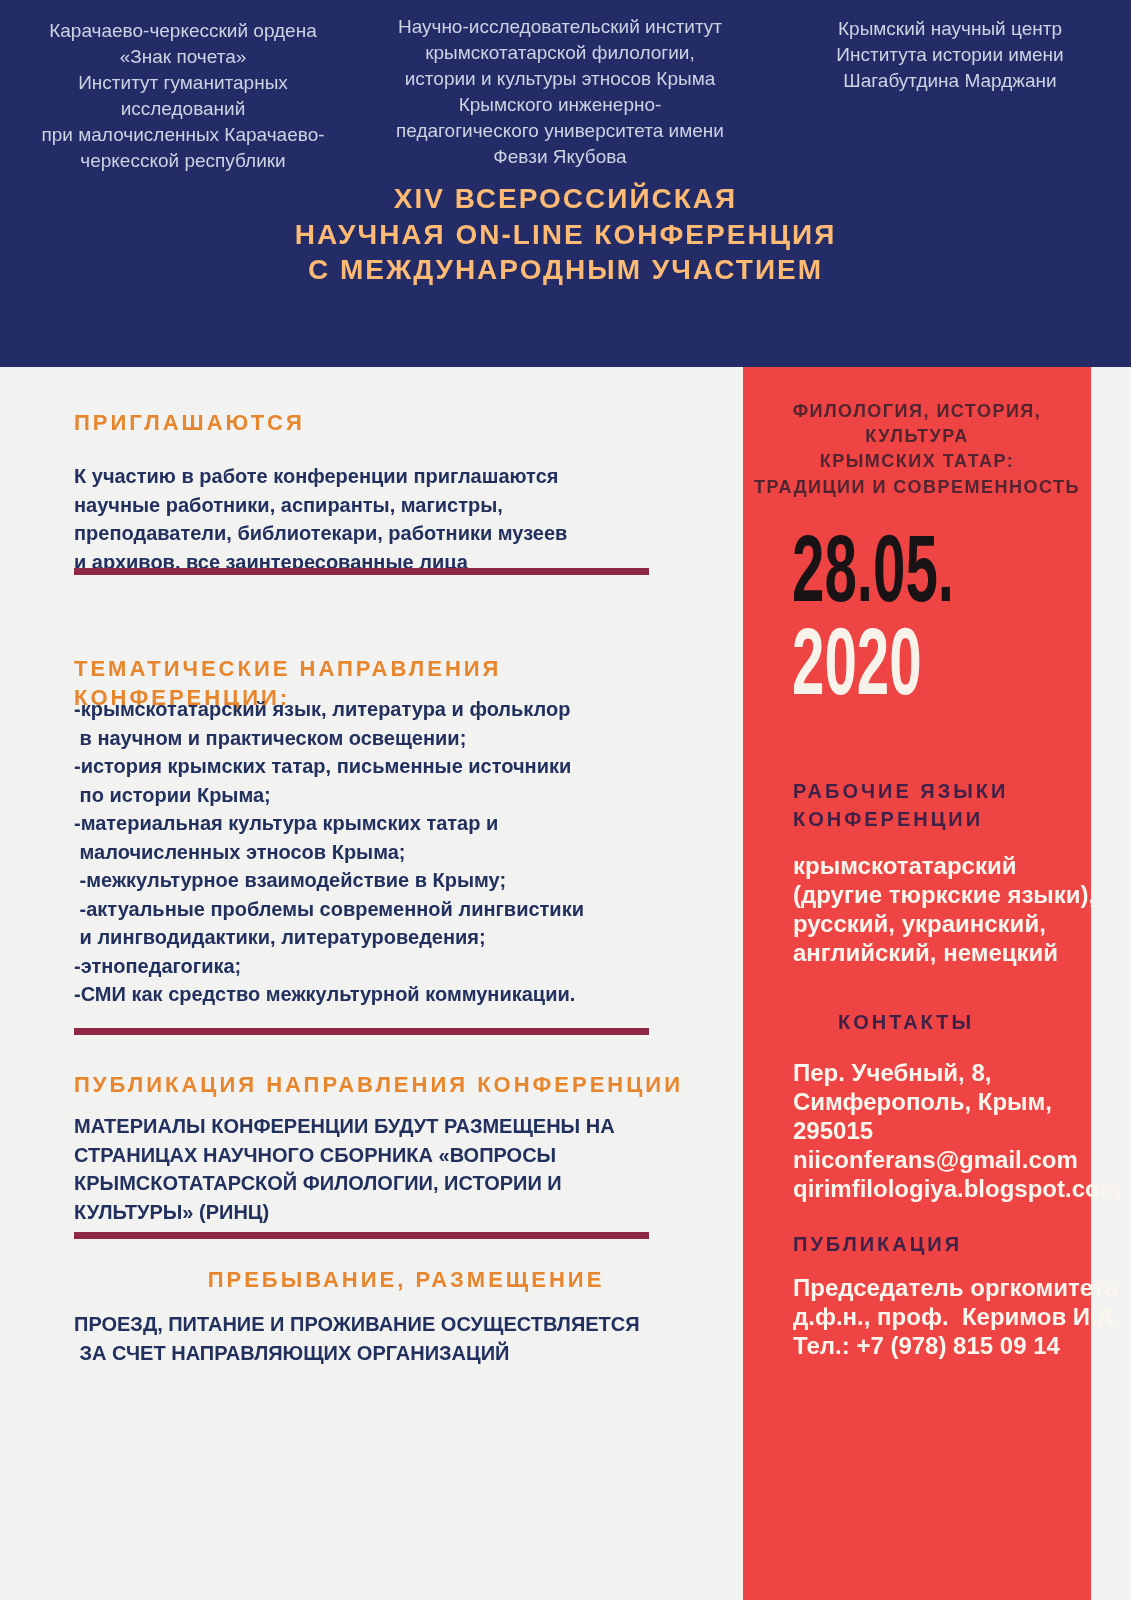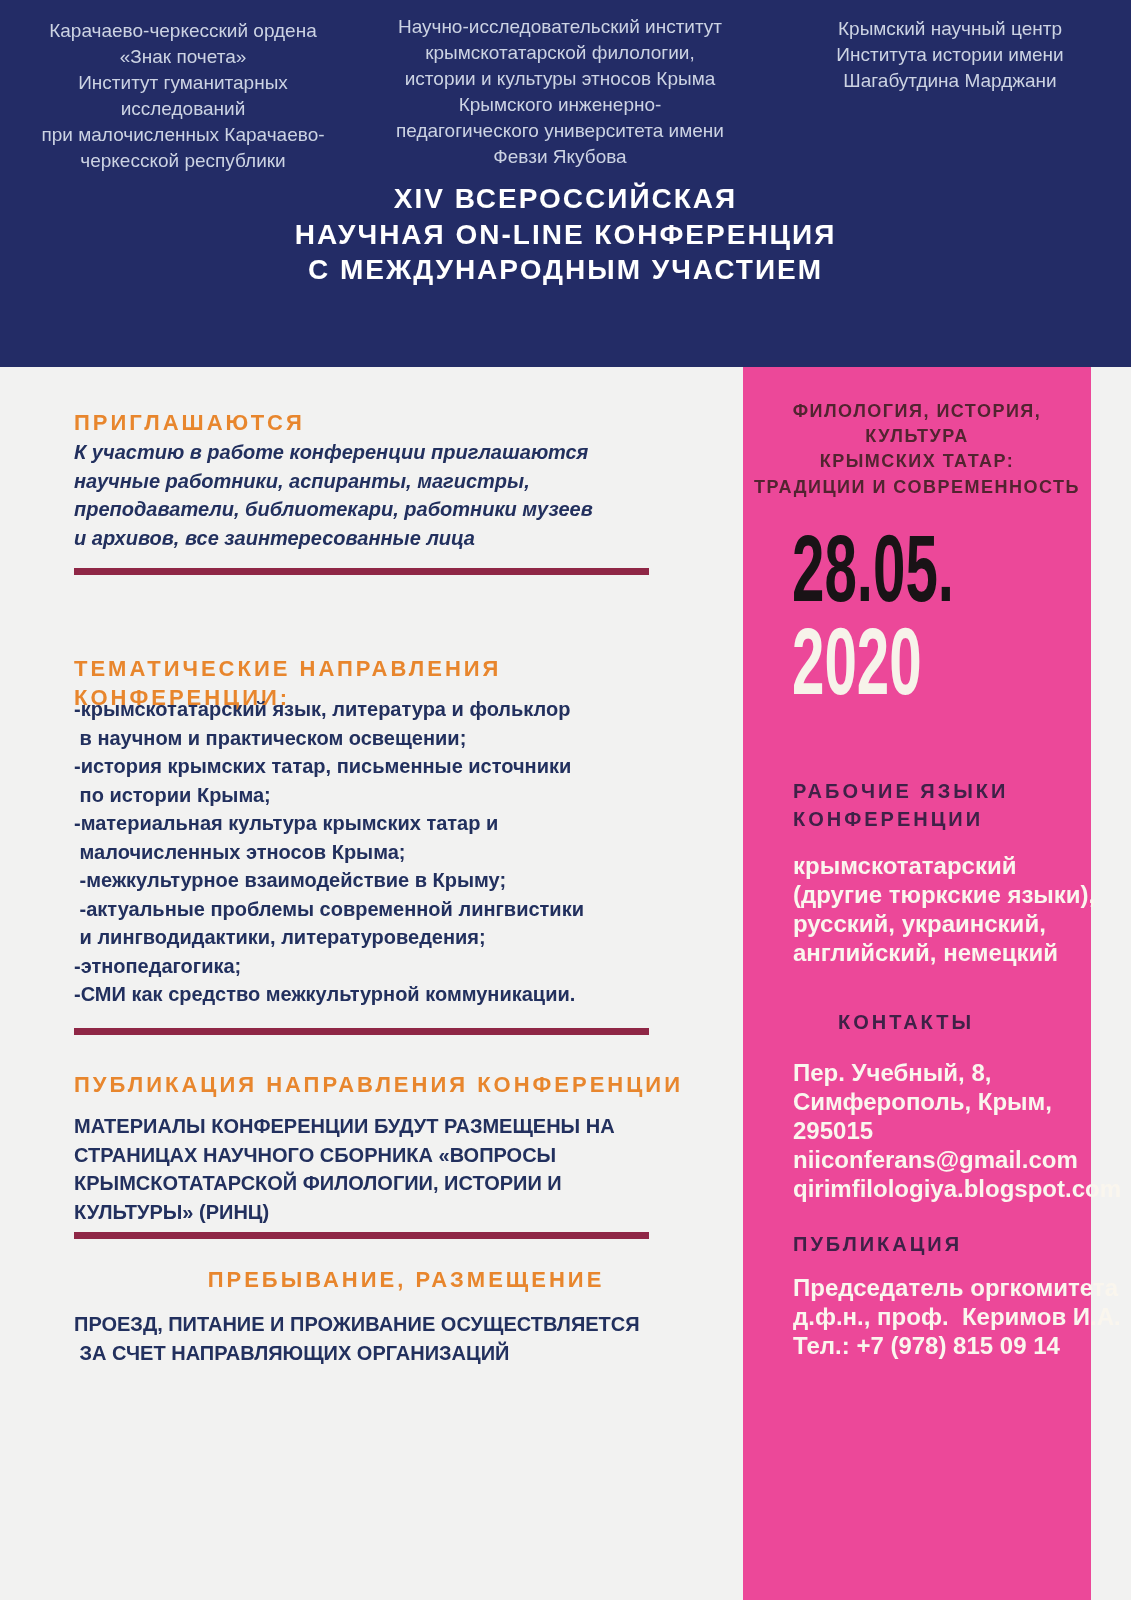--- a/index.html
+++ b/index.html
@@ -14,51 +14,51 @@
   .hdr { position:absolute; left:0; top:0; width:1131px; height:367px; background:#232c66; }
   .inst {
     position:absolute; text-align:center; color:#ccd3e3;
     font-size:19px; line-height:1.37; white-space:pre-line; font-weight:400;
   }
   .inst1 { left:18px;  top:18px; width:330px; }
   .inst2 { left:358px; top:14px; width:404px; }
   .inst3 { left:782px; top:16px; width:336px; }
   .title {
     position:absolute; top:181px; left:0; width:100%;
-    text-align:center; color:#ffffff; font-size:28px; font-weight:700;
+    text-align:center; color:#fdba74; font-size:28px; font-weight:700;
     letter-spacing:2px; line-height:1.27; white-space:pre-line;
   }
 
   
   .sec-h {
     position:absolute; left:74px; width:664px;
     color:#e8862d; font-size:22px; font-weight:700;
     letter-spacing:3px; line-height:1.32; white-space:pre-line;
   }
   .sec-b {
     position:absolute; left:74px; width:664px;
     color:#22305e; font-size:20px; font-weight:700;
     line-height:28.5px; white-space:pre-wrap;
   }
   .rule { position:absolute; left:74px; width:575px; height:7px; background:#8f2746; }
 
   .h-invite      { top:408px; }
-  .b-invite      { top:438px;font-style:italic; }
+  .b-invite      { top:462px; }
   .rule1         { top:568px; }
   .h-topics      { top:654px; }
   .b-topics      { top:695px; }
   .rule2         { top:1028px; }
   .h-publication { top:1070px; }
   .b-publication { top:1112px; }
   .rule3         { top:1232px; }
   .h-stay        { top:1265px;text-align:center; }
   .b-stay        { top:1310px; }
 
   
-  .sidebar { position:absolute; left:743px; top:367px; width:348px; height:1233px; background:#ec4899;padding-left:39px; }
+  .sidebar { position:absolute; left:743px; top:367px; width:348px; height:1233px; background:#ef4444;padding-left:39px; }
   .topic {
     position:absolute; top:32px; left:0; width:100%; padding:0 10px;
     text-align:center; color:#522430; font-weight:700; font-size:18px;
     letter-spacing:1.5px; line-height:1.4; white-space:pre-line;
   }
   .date {
     position:absolute; left:49px; font-weight:700; font-size:94px; line-height:88px;
     transform:scaleX(0.62); transform-origin:left top; white-space:nowrap;
   }
   .day  { top:158px; color:#191316; }

